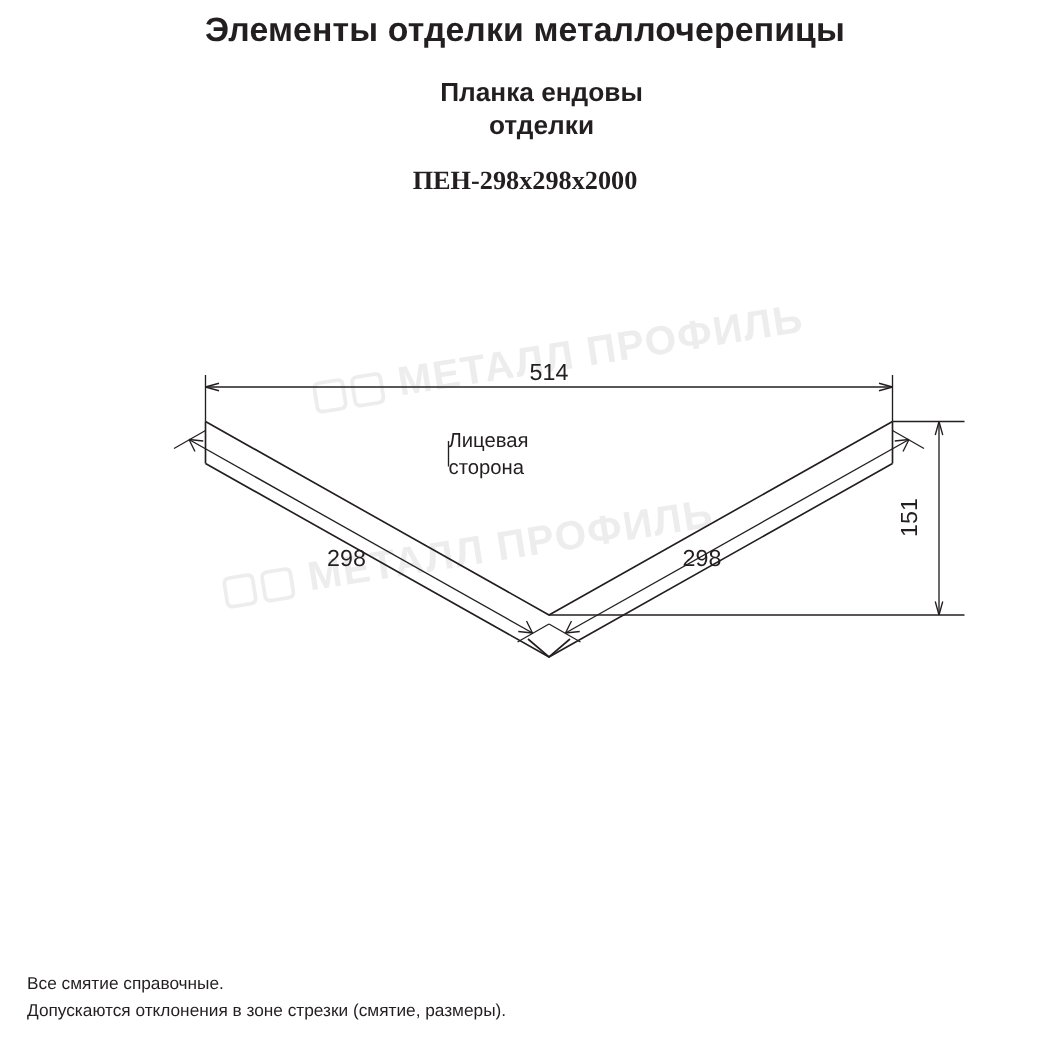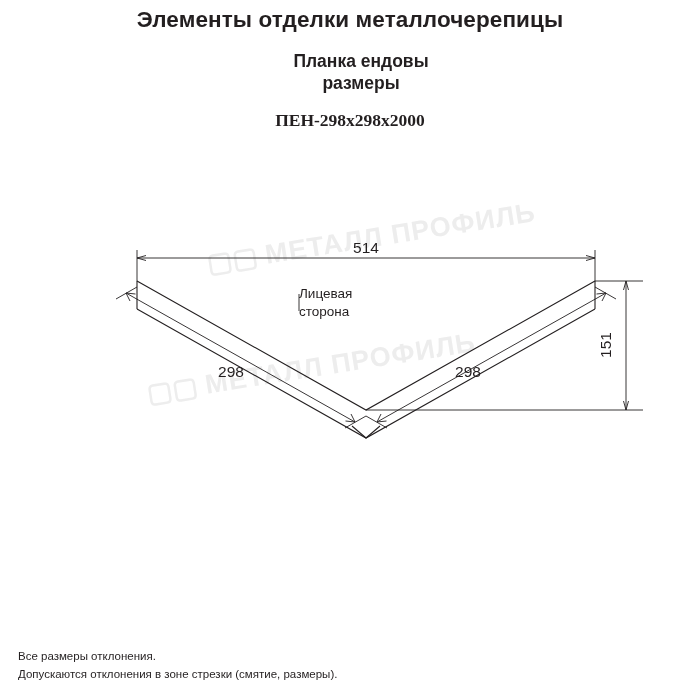--- a/index.html
+++ b/index.html
@@ -103,21 +103,21 @@
 </style>
 </head>
 <body>
 
 <div class="page">
 
   <div class="title-block">
     <h1 class="main-title">Элементы отделки металлочерепицы</h1>
     <div class="sub-title">
       <span>Планка ендовы</span>
-      <span class="line2">размеры</span>
+      <span class="line2">отделки</span>
     </div>
     <div class="code-title">ПЕН-298x298x2000</div>
   </div>
 
   <div class="wm wm1">
     <span class="mark">▢▢</span><span>МЕТАЛЛ ПРОФИЛЬ</span>
   </div>
   <div class="wm wm2">
     <span class="mark">▢▢</span><span>МЕТАЛЛ ПРОФИЛЬ</span>
   </div>
@@ -176,17 +176,17 @@
 
       <g stroke="#231f20" stroke-width="0.9" fill="none">
         <path d="M 283 116 L 283 99"></path>
       </g>
       <text class="label-text" x="283" y="103">Лицевая</text>
       <text class="label-text" x="283" y="121">сторона</text>
     </svg>
   </div>
 
   <div class="footer">
-    <div>Все размеры отклонения.</div>
+    <div>Все смятие справочные.</div>
     <div>Допускаются отклонения в зоне стрезки (смятие, размеры).</div>
   </div>
 
 </div>
 
 </body></html>

